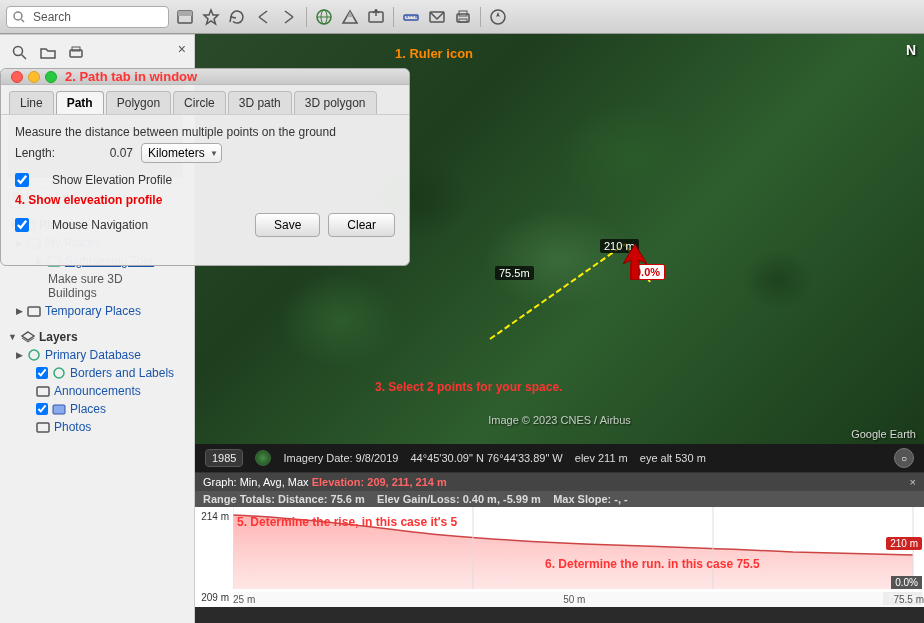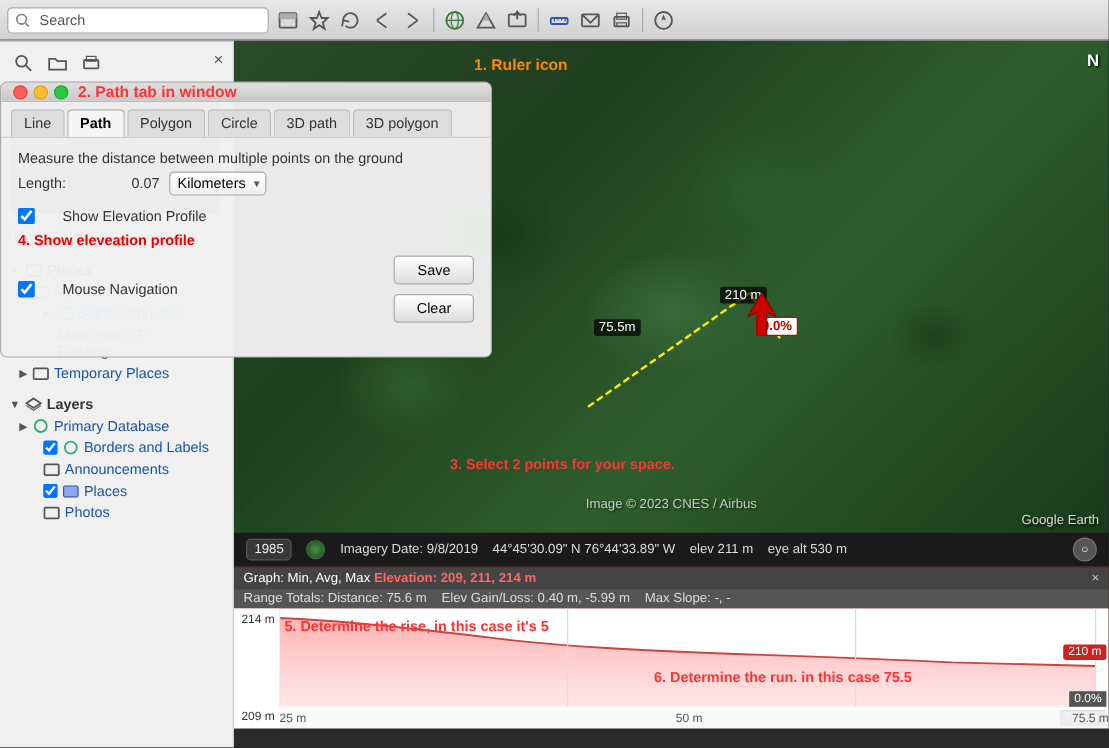--- a/index.html
+++ b/index.html
@@ -5,21 +5,21 @@
     * { box-sizing: border-box; margin: 0; padding: 0; }
     body { width: 924px; height: 623px; overflow: hidden; font-family: -apple-system, BlinkMacSystemFont, 'Helvetica Neue', Arial, sans-serif; font-size: 12px; background: #2a2a2a; }
 
     
     .toolbar {
       display: flex; align-items: center; height: 34px; background: linear-gradient(180deg, #e8e8e8 0%, #d0d0d0 100%);
       border-bottom: 1px solid #999; padding: 0 6px; gap: 4px;
     }
     .toolbar-search {
       display: flex; align-items: center; gap: 4px; background: white; border: 1px solid #aaa;
-      border-radius: 4px; padding: 2px 6px; width: 218px; height: 22px;
+      border-radius: 4px; padding: 2px 6px; width: 163px; height: 22px;
     }
     .toolbar-icons { display: flex; gap: 2px; align-items: center; }
     .toolbar-icon { width: 24px; height: 24px; display: flex; align-items: center; justify-content: center; cursor: pointer; border-radius: 3px; }
     .toolbar-sep { width: 1px; height: 20px; background: #aaa; margin: 0 3px; }
 
     
     .main-area { display: flex; width: 924px; height: 589px; }
 
     
     .sidebar { width: 195px; height: 589px; background: #f0f0f0; border-right: 1px solid #ccc; display: flex; flex-direction: column; }
@@ -55,21 +55,21 @@
     .dialog-select { border: 1px solid #aaa; border-radius: 4px; padding: 2px 16px 2px 6px; font-size: 12px; background: linear-gradient(180deg,#fff,#eee); appearance: none; -webkit-appearance: none; position: relative; cursor: pointer; }
     .select-wrapper { position: relative; display: inline-block; }
     .select-wrapper::after { content: '▼'; font-size: 8px; position: absolute; right: 4px; top: 50%; transform: translateY(-50%); pointer-events: none; color: #555; }
 
     .checkbox-row { display: flex; align-items: center; gap: 23px; margin-bottom: 6px; }
     .checkbox-row input[type=checkbox] { width: 14px; height: 14px; }
     .checkbox-label { font-size: 12px; color: #333; }
 
     .annotation-red { color: #e00; font-weight: 600; font-size: 12px; }
 
-    .btn-row { display: flex; gap: 8px; justify-content: center; margin-top: 8px; flex-direction: column; }
+    .btn-row { display: flex; gap: 8px; justify-content: center; margin-top: 8px; }
     .btn { padding: 4px 18px; border: 1px solid #aaa; border-radius: 4px; background: linear-gradient(180deg,#fff,#ddd); font-size: 12px; cursor: pointer; }
 
     
     .map-area { flex: 1; position: relative; height: 589px; overflow: hidden; }
     .map-satellite { width: 100%; height: 410px; background: #3a5a3a; position: relative; overflow: hidden; }
 
     
     .sat-bg {
       width: 100%; height: 100%;
       background:
@@ -87,24 +87,24 @@
     .dist-label { position: absolute; background: rgba(0,0,0,0.7); color: white; font-size: 11px; padding: 1px 4px; border-radius: 2px; }
     .dist-label-red { position: absolute; background: white; color: #cc0000; font-size: 11px; padding: 1px 4px; border-radius: 2px; font-weight: 600; border: 1px solid #cc0000; }
 
     
     .map-bottom { height: 28px; background: #1a1a1a; display: flex; align-items: center; padding: 0 10px; gap: 12px; }
     .map-time-bubble { background: rgba(60,60,60,0.9); color: #eee; border: 1px solid #555; border-radius: 4px; padding: 2px 6px; font-size: 11px; }
     .map-coords { color: #ddd; font-size: 11px; flex: 1; display: flex; gap: 12px; align-items: center; }
     .map-nav-btn { width: 20px; height: 20px; border-radius: 50%; background: #555; border: 1px solid #777; display: flex; align-items: center; justify-content: center; color: white; font-size: 10px; cursor: pointer; }
 
     
-    .elev-panel { height: 113px; background: #7f1d1d; border-top: 1px solid #333; position: relative; }
+    .elev-panel { height: 113px; background: #737373; border-top: 1px solid #333; position: relative; }
     .elev-header { background: #444; color: white; padding: 3px 8px; font-size: 11px; display: flex; align-items: center; justify-content: space-between; }
     .elev-highlight { color: #ff6666; font-weight: 600; }
-    .elev-stats { background: #555; color: #ddd; padding: 2px 8px; font-size: 11px; }
+    .elev-stats { background: #555; color: #ddd; padding: 2px 8px; font-size: 11px; font-weight: bold; }
     .elev-chart { position: relative; height: 100px; background: white; overflow: hidden; }
     .elev-left-labels { position: absolute; left: 0; top: 0; height: 100%; width: 38px; background: white; display: flex; flex-direction: column; justify-content: space-between; padding: 4px 4px; }
     .elev-y-label { font-size: 10px; color: #333; text-align: right; }
 
     
     .elev-bottom { position: absolute; bottom: 0; left: 38px; right: 0; display: flex; justify-content: space-between; padding: 2px 0; background: rgba(248,248,248,0.9); }
     .elev-x-label { font-size: 10px; color: #555; }
 
     
     .elev-ann { position: absolute; font-weight: 700; font-size: 13px; }

